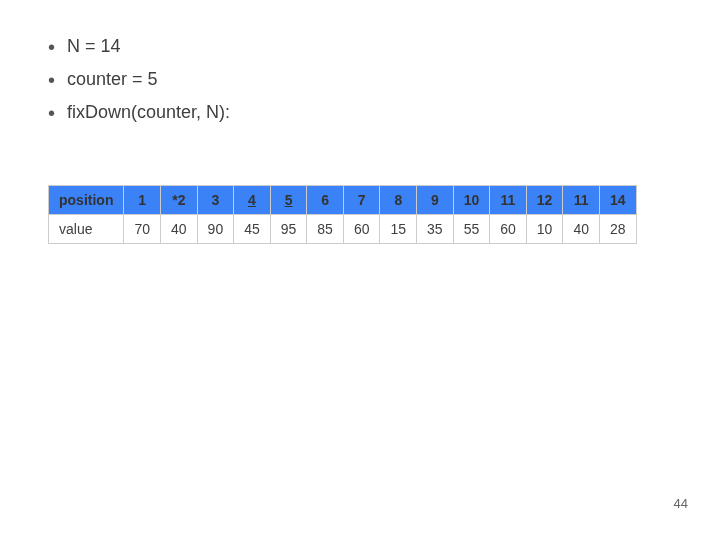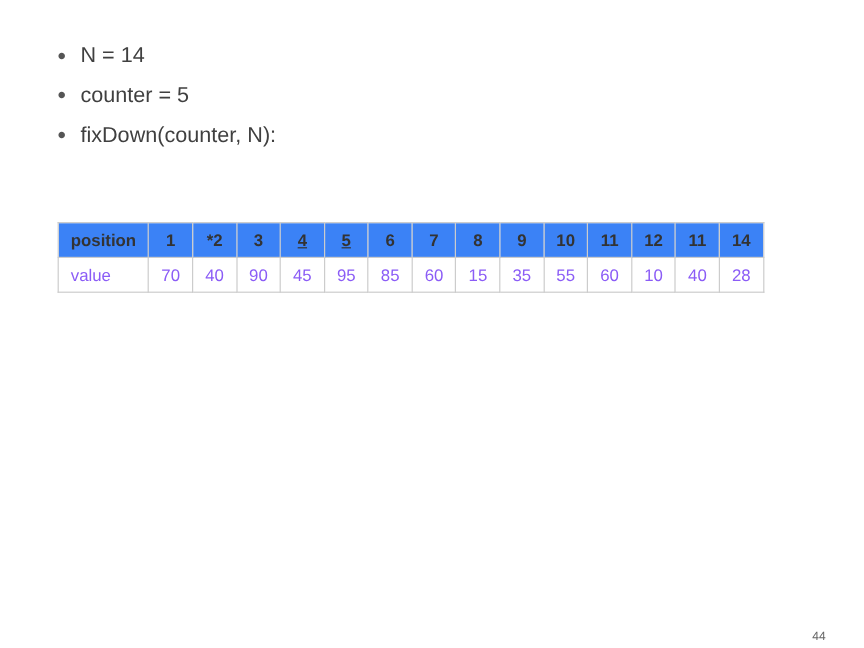--- a/index.html
+++ b/index.html
@@ -70,21 +70,21 @@
     }
 
     table tr:first-child td {
       background: #3b82f6;
       font-weight: 600;
       color: #333;
     }
 
     table tr:last-child td {
       background: #ffffff;
-      color: #8b5cf6;
+      color: #404040;
     }
 
     td.row-header {
       text-align: left;
       font-weight: 600;
       background: #e8e8e8;
       min-width: 60px;
     }
 
     td.row-header-value {
@@ -97,23 +97,23 @@
     td.underline {
       text-decoration: underline;
     }
 
     td.bold-star {
       font-weight: 700;
     }
 
     .page-number {
       position: absolute;
-      bottom: 4px;
+      bottom: 29px;
       right: 32px;
-      font-size: 10px;
+      font-size: 13px;
       color: #666;
     }
   </style>
 </head>
 <body>
 
 <div class="slide">
 
   <ul class="bullets">
     <li>

